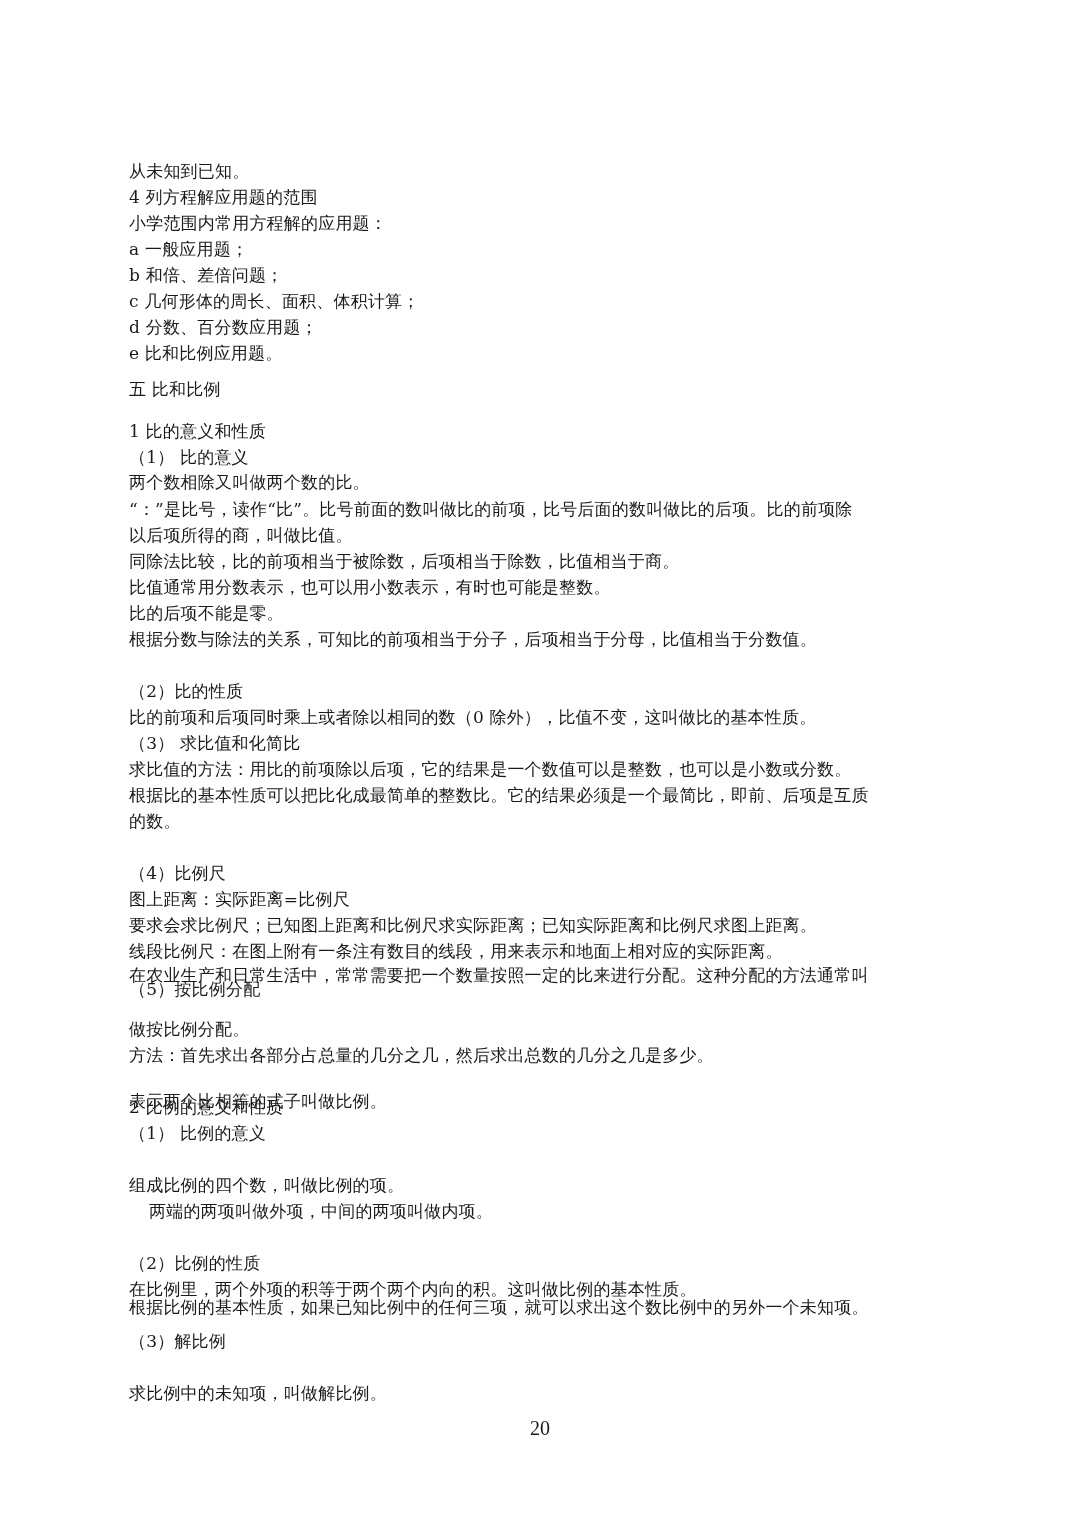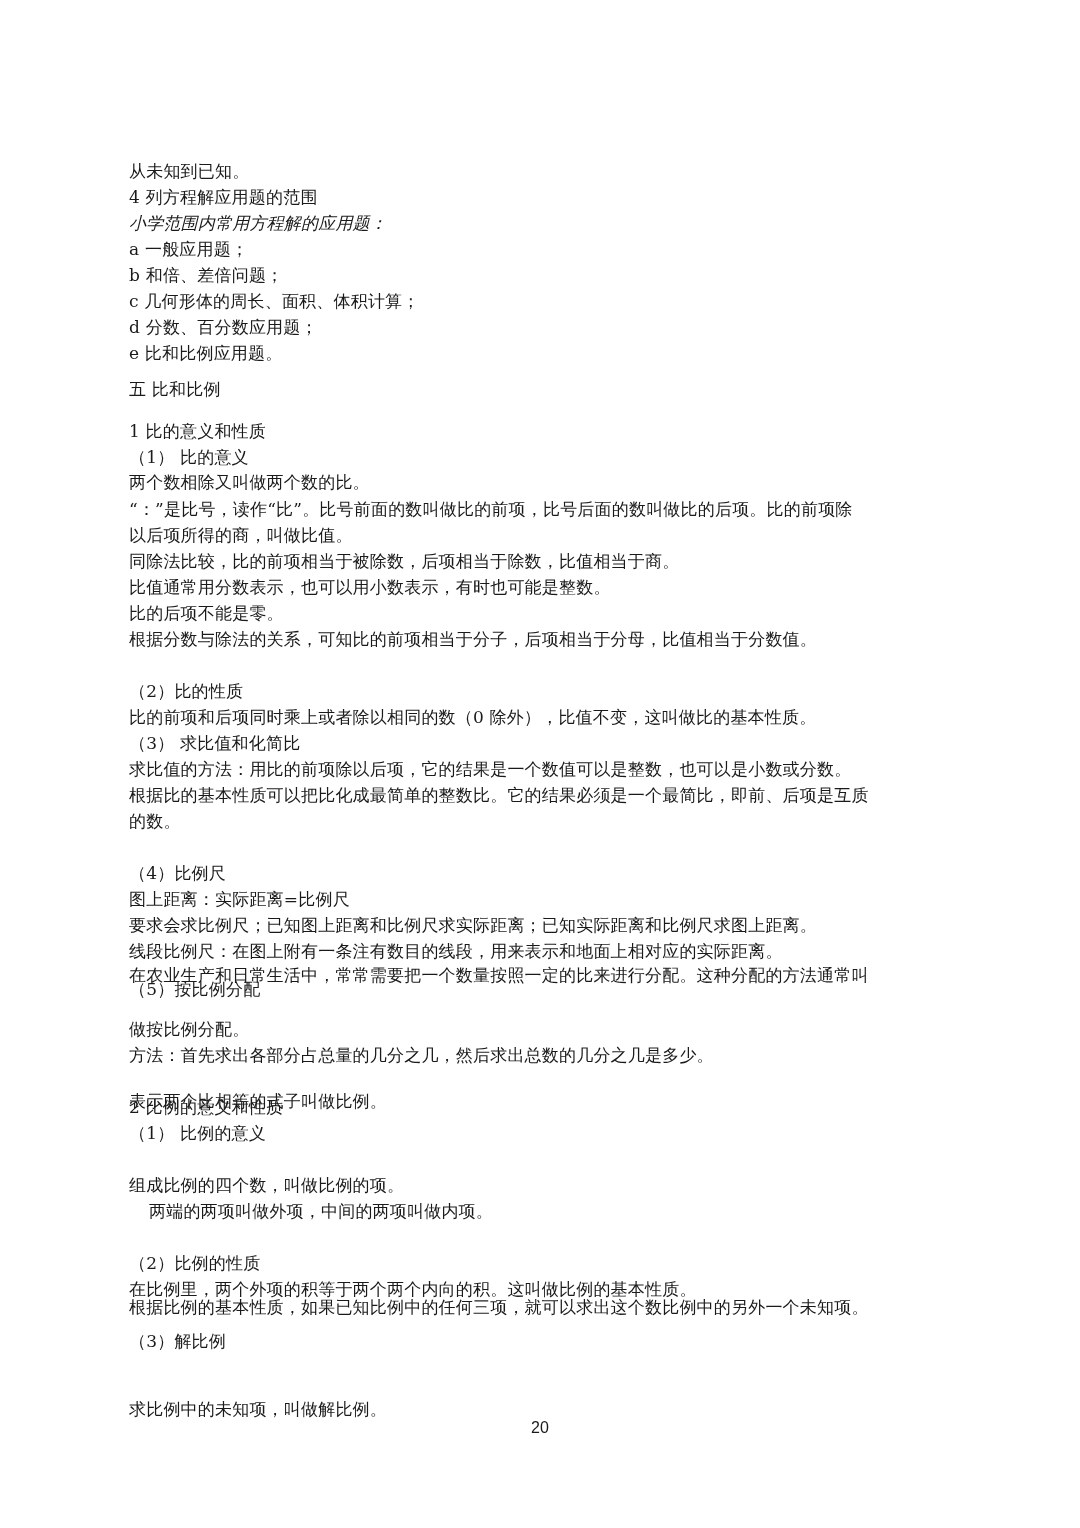--- a/index.html
+++ b/index.html
@@ -9,32 +9,32 @@
     color: #1a1a1a;
   }
   .page { position: absolute; left: 0; top: 0; width: 1056px; height: 1528px; }
   .line {
     position: absolute; left: 129px;
     font-size: 17px; line-height: 26px; white-space: nowrap;
     letter-spacing: 0.2px;
   }
   .page-number {
     position: absolute; left: 0; width: 1080px; top: 1417px;
-    text-align: center; font-size: 16px; line-height: 22px;
-    font-family: Liberation Sans, sans-serif;
+    text-align: center; font-size: 20px; line-height: 22px;
+    font-family: Liberation Serif, serif;
   }
 </style>
 </head>
 <body>
 
 <div class="page">
   <div id="lines">
       <div class="line" style="top: 158px;">从未知到已知。</div>
       <div class="line" style="top: 184px;">4 列方程解应用题的范围</div>
-      <div class="line" style="top: 210px; font-style: italic;">小学范围内常用方程解的应用题：</div>
+      <div class="line" style="top: 210px;">小学范围内常用方程解的应用题：</div>
       <div class="line" style="top: 236px;">a 一般应用题；</div>
       <div class="line" style="top: 262px;">b 和倍、差倍问题；</div>
       <div class="line" style="top: 288px;">c 几何形体的周长、面积、体积计算；</div>
       <div class="line" style="top: 314px;">d  分数、百分数应用题；</div>
       <div class="line" style="top: 340px;">e  比和比例应用题。</div>
       <div class="line" style="top: 376px; text-align: center;">五    比和比例</div>
       <div class="line" style="top: 418px;">1 比的意义和性质</div>
       <div class="line" style="top: 444px;">（1）  比的意义</div>
       <div class="line" style="top: 469px;">两个数相除又叫做两个数的比。</div>
       <div class="line" style="top: 496px;">“：”是比号，读作“比”。比号前面的数叫做比的前项，比号后面的数叫做比的后项。比的前项除</div>
@@ -59,16 +59,16 @@
       <div class="line" style="top: 1042px;">方法：首先求出各部分占总量的几分之几，然后求出总数的几分之几是多少。</div>
       <div class="line" style="top: 1094px;">2  比例的意义和性质</div>
       <div class="line" style="top: 1120px;">（1）  比例的意义</div>
       <div class="line" style="top: 1088px;">表示两个比相等的式子叫做比例。</div>
       <div class="line" style="top: 1172px;">组成比例的四个数，叫做比例的项。</div>
       <div class="line" style="top: 1198px; margin-left: 20px;">两端的两项叫做外项，中间的两项叫做内项。</div>
       <div class="line" style="top: 1250px;">（2）比例的性质</div>
       <div class="line" style="top: 1276px;">在比例里，两个外项的积等于两个两个内向的积。这叫做比例的基本性质。</div>
       <div class="line" style="top: 1328px;">（3）解比例</div>
       <div class="line" style="top: 1294px;">根据比例的基本性质，如果已知比例中的任何三项，就可以求出这个数比例中的另外一个未知项。</div>
-      <div class="line" style="top: 1380px; margin-top: 16px;">求比例中的未知项，叫做解比例。</div>
+      <div class="line" style="top: 1380px;">求比例中的未知项，叫做解比例。</div>
     </div>
   <div class="page-number">20</div>
 </div>
 
 </body></html>

